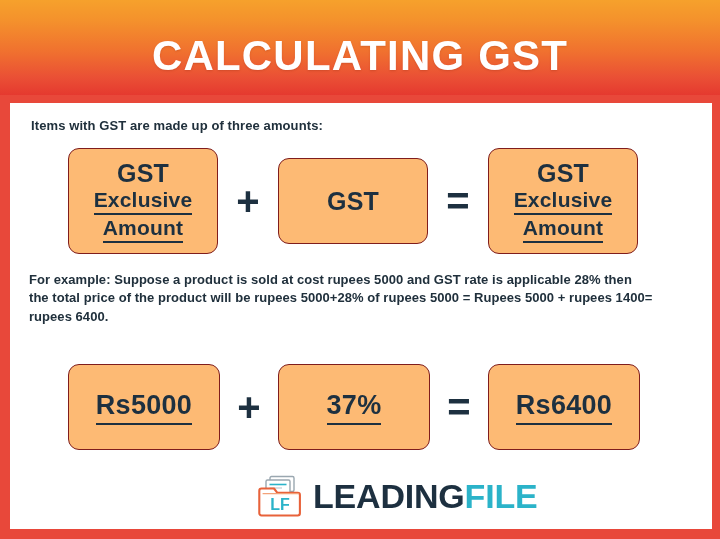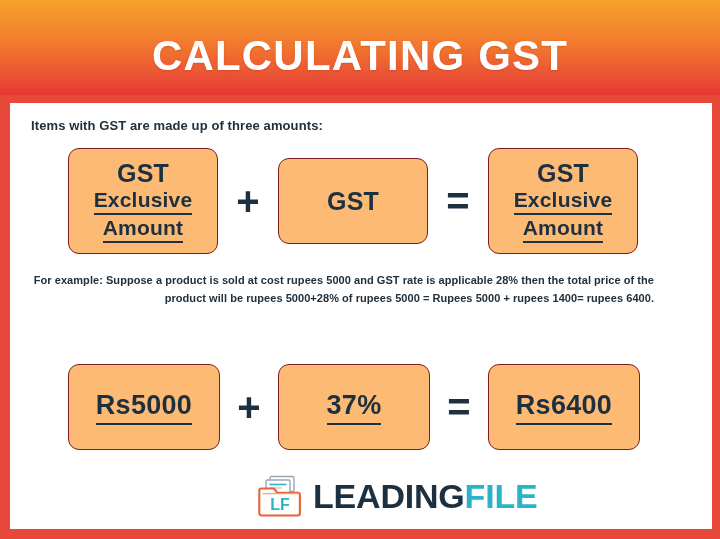--- a/index.html
+++ b/index.html
@@ -70,26 +70,25 @@
     font-size: 13px;
     font-weight: bold;
     color: #20303c;
     letter-spacing: 0.1px;
   }
   .example {
     position: absolute;
     left: 29px;
     top: 271px;
     width: 625px;
-    font-size: 11px;
+    font-size: 13px;
     font-weight: bold;
     color: #20303c;
     line-height: 18.4px;
     letter-spacing: 0.05px;
-    text-align: right;
   }
   
   .row {
     position: absolute;
     display: flex;
     align-items: center;
   }
   .row-top { left: 68px; top: 148px; height: 106px; }
   .row-bottom { left: 68px; top: 358px; height: 98px; }
 

